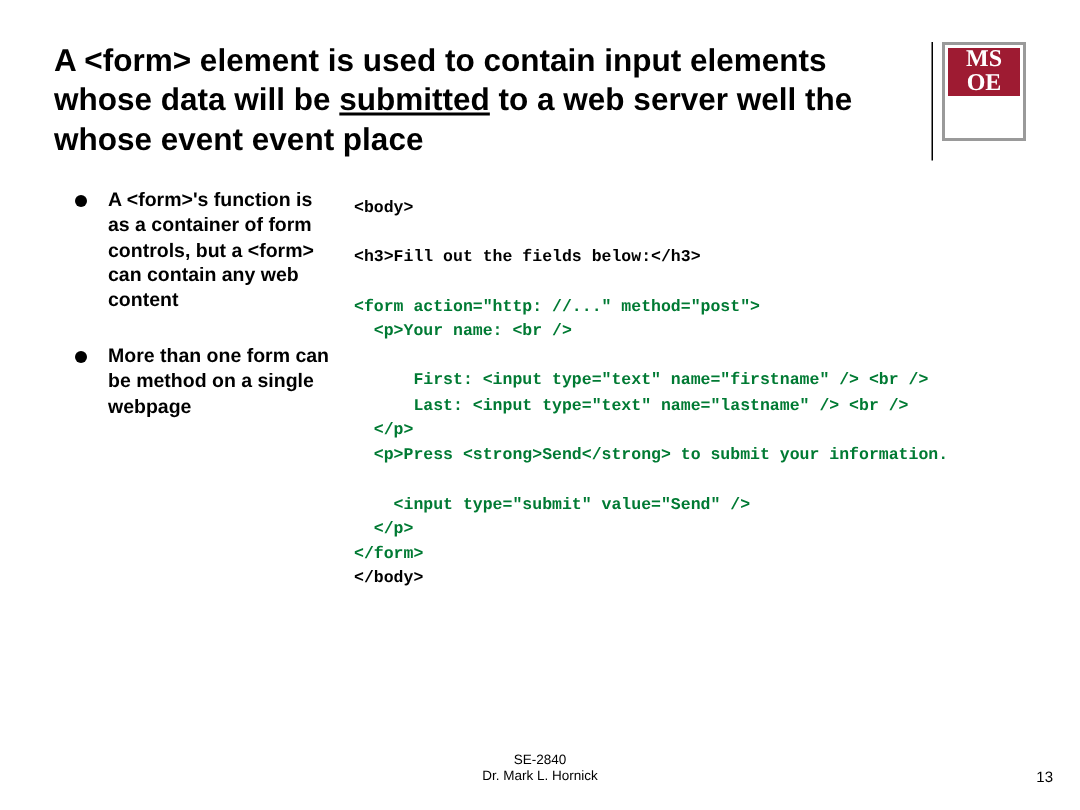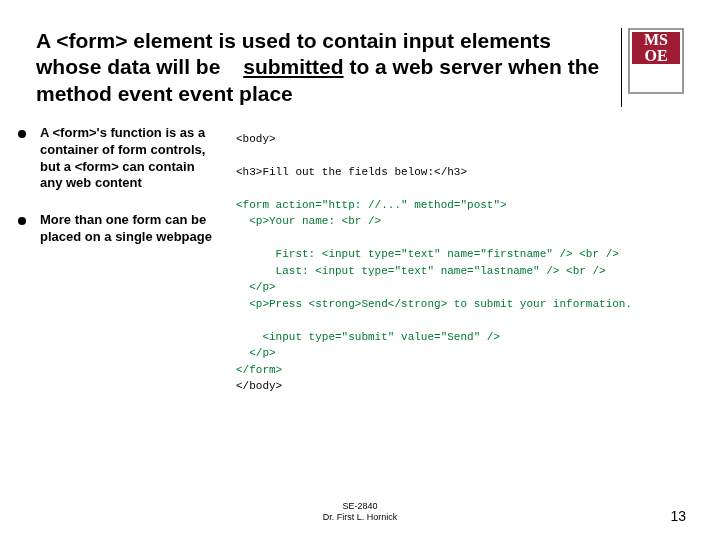--- a/index.html
+++ b/index.html
@@ -18,21 +18,21 @@
     display: flex;
     align-items: flex-start;
   }
   .title {
     font-size: 21px;
     font-weight: bold;
     line-height: 1.25;
     flex: 1;
     padding-right: 10px;
   }
-  .title .u { text-decoration: underline; margin-left: 17px; }
+  .title .u { text-decoration: underline; }
   .divider {
     width: 1px;
     background: #000;
     align-self: stretch;
     margin-right: 6px;
   }
   .logo {
     width: 56px;
     height: 66px;
     border: 2px solid #9a9a9a;
@@ -59,21 +59,21 @@
     background: #fff;
   }
   .body-row {
     display: flex;
     margin-top: 18px;
   }
   .bullets {
     width: 200px;
     padding-right: 16px;
   }
-  .bullets ul { list-style: none; }
+  .bullets ul { list-style: none; margin-left: 32px; }
   .bullets li {
     display: flex;
     margin-bottom: 20px;
   }
   .bullets li .dot {
     width: 8px; height: 8px;
     background: #000;
     border-radius: 50%;
     margin-top: 5px;
     margin-right: 14px;
@@ -82,70 +82,70 @@
   }
   .bullets li .txt {
     font-size: 13px;
     font-weight: bold;
     line-height: 1.3;
   }
   .code {
     flex: 1;
     font-family: "Courier New", monospace;
     font-size: 11px;
-    font-weight: normal;
+    font-weight: bold;
     line-height: 1.5;
     padding-top: 6px;
     white-space: pre;
   }
   .code .formline { color: #007a33; }
   .footer {
     position: absolute;
     bottom: 16px;
     width: 100%;
     text-align: center;
     font-size: 9px;
     line-height: 1.3;
   }
   .pagenum {
     position: absolute;
     bottom: 16px;
-    right: 34px;
-    font-size: 14px;
+    right: 18px;
+    font-size: 10px;
   }
 </style>
 </head>
 <body>
 
 <div class="slide">
 
   <div class="header-row">
     <div class="title">
-      <span>A &lt;form&gt; element is used to contain input elements whose data will be </span><span class="u">submitted</span><span> to a web server when the </span><span>method</span><span> event event place</span>
+      <span>A &lt;form&gt; element is used to contain input elements whose data will be </span><span class="u">submitted</span><span> to a web server well the </span><span>whose</span><span> event event place</span>
     </div>
     <div class="divider"></div>
     <div class="logo">
       <div class="logo-top">
         <div>MS</div>
         <div>OE</div>
       </div>
       <div class="logo-bot"></div>
     </div>
   </div>
 
   <div class="body-row">
     <div class="bullets">
       <ul>
         <li>
           <span class="dot"></span>
           <span class="txt">A &lt;form&gt;'s function is as a container of form controls, but a &lt;form&gt; can contain any web content</span>
         </li>
         <li>
           <span class="dot"></span>
-          <span class="txt">More than one form can be placed on a single webpage</span>
+          <span class="txt">More than one form can be method on a single webpage</span>
         </li>
       </ul>
     </div>
 
     <div class="code"><span>&lt;body&gt;</span>
 <span></span>
 <span>&lt;h3&gt;Fill out the fields below:&lt;/h3&gt;</span>
 <span></span>
 <span class="formline">&lt;form action="http: //..." method="post"&gt;</span>
 <span class="formline">  &lt;p&gt;Your name: &lt;br /&gt;</span>
@@ -158,15 +158,15 @@
 <span class="formline">    &lt;input type="submit" value="Send" /&gt;</span>
 <span class="formline">  &lt;/p&gt;</span>
 <span class="formline">&lt;/form&gt;</span>
 <span>&lt;/body&gt;</span></div>
   </div>
 
 </div>
 
 <div class="footer">
   <div>SE-2840</div>
-  <div>Dr. First L. Hornick</div>
+  <div>Dr. Mark L. Hornick</div>
 </div>
 <div class="pagenum">13</div>
 
 </body></html>

